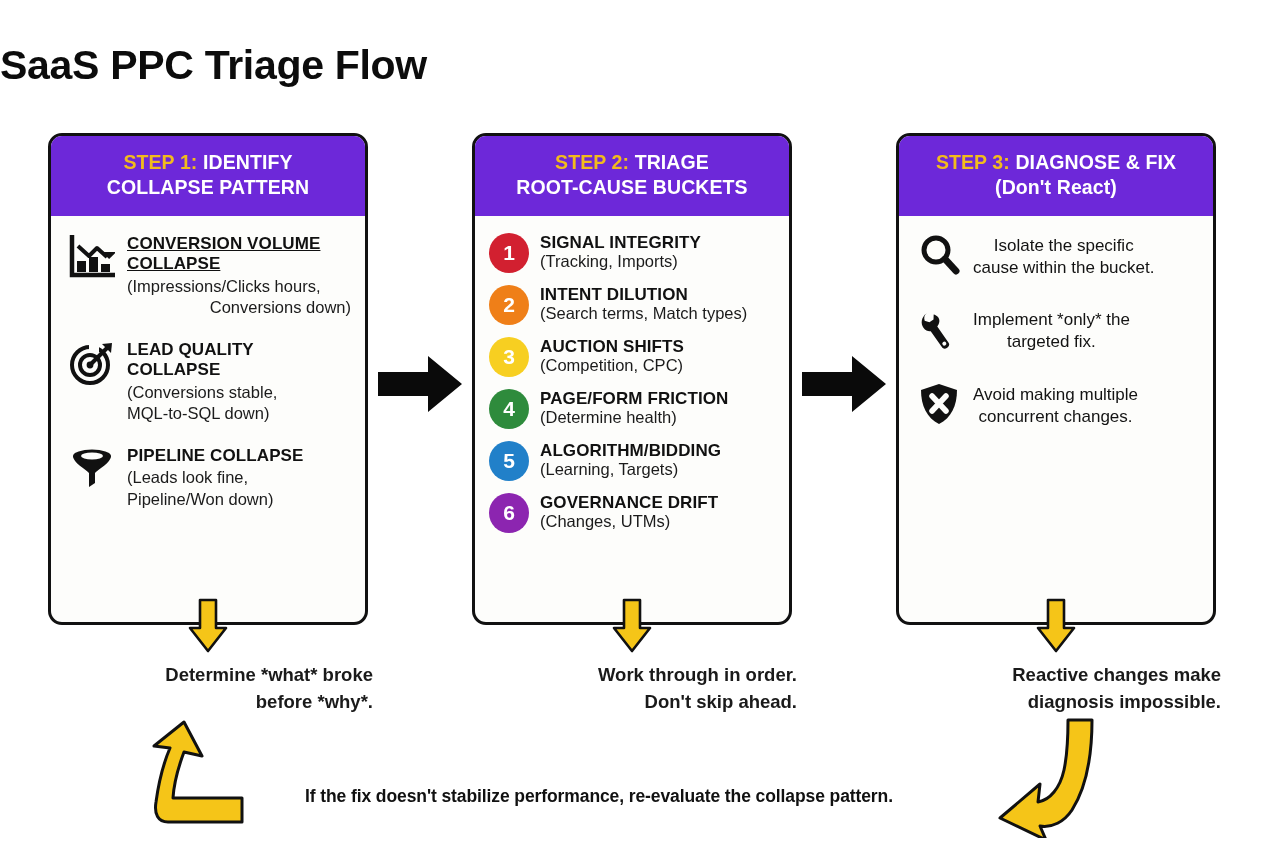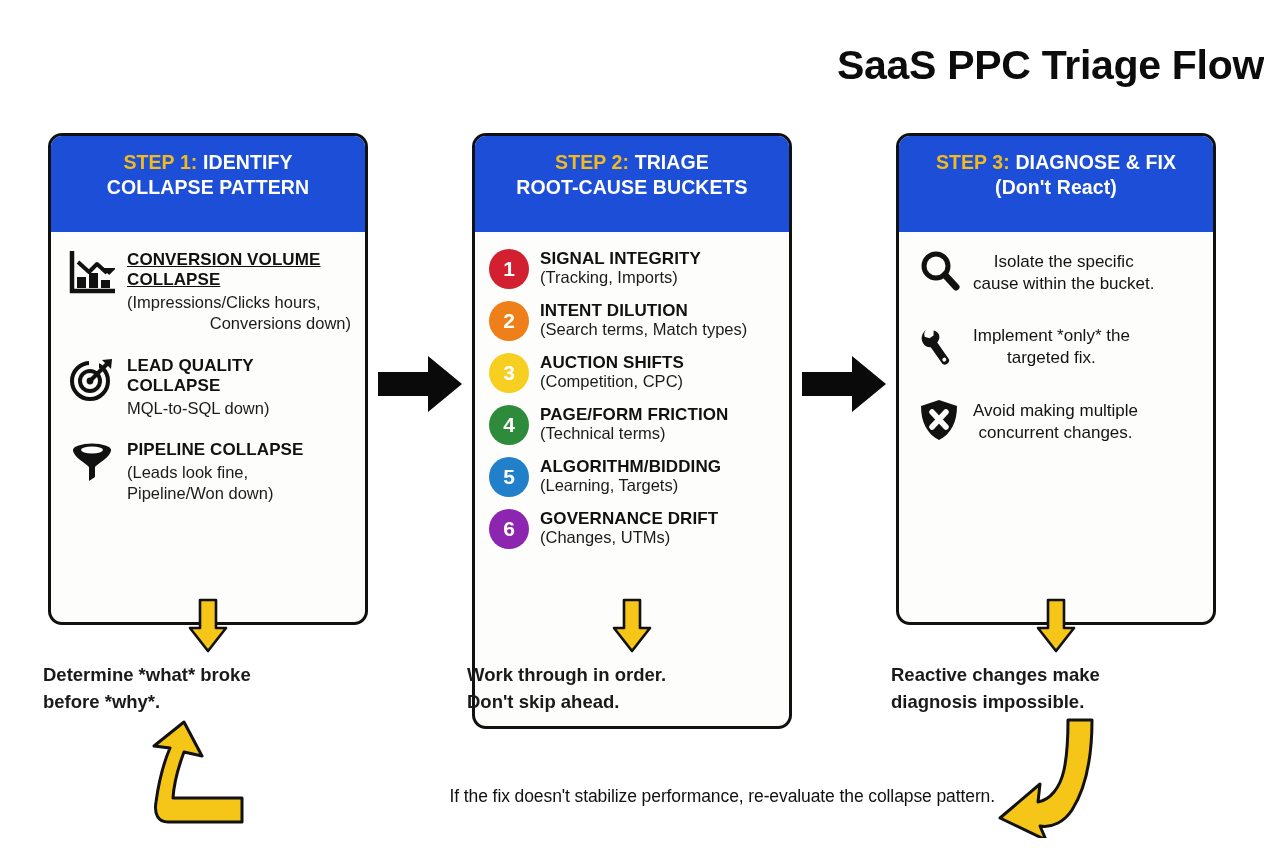--- a/index.html
+++ b/index.html
@@ -8,43 +8,43 @@
     background: #ffffff;
     font-family: "Liberation Sans", sans-serif;
     overflow: hidden;
   }
   #canvas { position: relative; width: 1264px; height: 848px; }
 
   
   #page-title {
     position: absolute;
     left: 0; top: 42px; width: 1264px;
-    text-align: right;
+    text-align: left;
     font-size: 41px;
     font-weight: bold;
     letter-spacing: -0.3px;
     color: #0c0c0c;
   }
 
   
   .card {
     position: absolute;
     background: #fdfdfb;
     border: 3px solid #111111;
     border-radius: 14px;
     overflow: hidden;
   }
   #card-1 { left: 48px;  top: 133px; width: 320px; height: 492px; }
-  #card-2 { left: 472px; top: 133px; width: 320px; height: 596px; }
+  #card-2 { left: 472px; top: 133px; width: 320px; height: 492px; }
   #card-3 { left: 896px; top: 133px; width: 320px; height: 492px; }
 
   .card-header {
-    background: #1d4ed8;
+    background: #6d28d9;
     color: #ffffff;
-    padding: 14px 10px 32px 10px;
+    padding: 14px 10px 16px 10px;
     text-align: center;
     font-size: 19.5px;
     font-weight: bold;
     line-height: 1.28;
     letter-spacing: 0.1px;
   }
   .card-header .step-tag { color: #f2bb1d; }
   .card-header .sub-normal { font-weight: bold; }
 
   .card-body { padding: 17px 14px 10px 14px; }
@@ -137,21 +137,21 @@
   
   .down-arrow { position: absolute; }
   #down-arrow-1 { left: 186px; top: 598px; }
   #down-arrow-2 { left: 610px; top: 598px; }
   #down-arrow-3 { left: 1034px; top: 598px; }
 
   
   .caption {
     position: absolute;
     width: 330px;
-    text-align: left;
+    text-align: right;
     font-size: 18.5px;
     font-weight: bold;
     color: #1a1a1a;
     line-height: 1.45;
   }
   #caption-1 { left: 43px;  top: 662px; }
   #caption-2 { left: 467px; top: 662px; }
   #caption-3 { left: 891px; top: 662px; }
 
   
@@ -159,23 +159,23 @@
   #block-arrow-1 { left: 378px; top: 352px; }
   #block-arrow-2 { left: 802px; top: 352px; }
 
   
   #loop-arrow-left  { position: absolute; left: 150px;  top: 718px; }
   #loop-arrow-right { position: absolute; left: 960px;  top: 718px; }
   #loop-label {
     position: absolute;
     left: 305px; top: 786px;
     width: 690px;
-    text-align: right;
+    text-align: left;
     font-size: 17.5px;
-    font-weight: normal;
+    font-weight: bold;
     color: #111;
     letter-spacing: -0.1px;
   }
 </style>
 </head>
 <body>
 
 <div id="canvas">
 
   <div id="page-title">SaaS PPC Triage Flow</div>
@@ -211,20 +211,21 @@
             <circle cx="21" cy="25" r="18" fill="none" stroke="#111" stroke-width="4"></circle>
             <circle cx="21" cy="25" r="10" fill="none" stroke="#111" stroke-width="4"></circle>
             <circle cx="21" cy="25" r="3.4" fill="#111"></circle>
             <path d="M21 25 L40 6" stroke="#111" stroke-width="4" stroke-linecap="round" fill="none"></path>
             <path d="M33 4 L43 3 L42 13 Z" fill="#111"></path>
             <rect x="20" y="4" width="10" height="8" fill="#fdfdfb"></rect>
           </svg>
         </span>
         <span class="row-text">
           <span class="row-title" style="display: block;">LEAD QUALITY COLLAPSE</span>
+          <span class="row-sub" style="display: block;">(Conversions stable,</span>
           <span class="row-sub" style="display: block;">MQL-to-SQL down)</span>
         </span>
       </div>
 
       <div class="icon-row">
         <span class="icon-box">
           <svg width="46" height="44" viewBox="0 0 46 44">
             <ellipse cx="23" cy="9" rx="19" ry="6.5" fill="#111"></ellipse>
             <path d="M4 9 C4 16 17 22 20 26 L20 40 L26 36 L26 26 C29 22 42 16 42 9 Z" fill="#111"></path>
             <ellipse cx="23" cy="9" rx="11" ry="3.4" fill="#fdfdfb"></ellipse>
@@ -268,21 +269,21 @@
         <span class="num-text">
           <span class="num-title" style="display: block;">AUCTION SHIFTS</span>
           <span class="num-sub" style="display: block;">(Competition, CPC)</span>
         </span>
       </div>
 
       <div class="num-row">
         <span class="num-badge" style="background:#2e8b3c">4</span>
         <span class="num-text">
           <span class="num-title" style="display: block;">PAGE/FORM FRICTION</span>
-          <span class="num-sub" style="display: block;">(Technical terms)</span>
+          <span class="num-sub" style="display: block;">(Determine health)</span>
         </span>
       </div>
 
       <div class="num-row">
         <span class="num-badge" style="background:#2180c9">5</span>
         <span class="num-text">
           <span class="num-title" style="display: block;">ALGORITHM/BIDDING</span>
           <span class="num-sub" style="display: block;">(Learning, Targets)</span>
         </span>
       </div>

